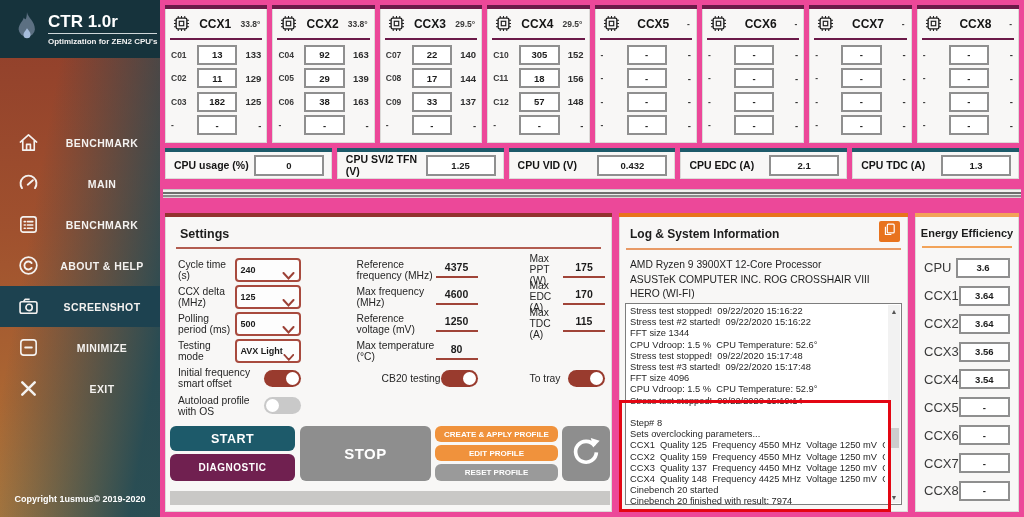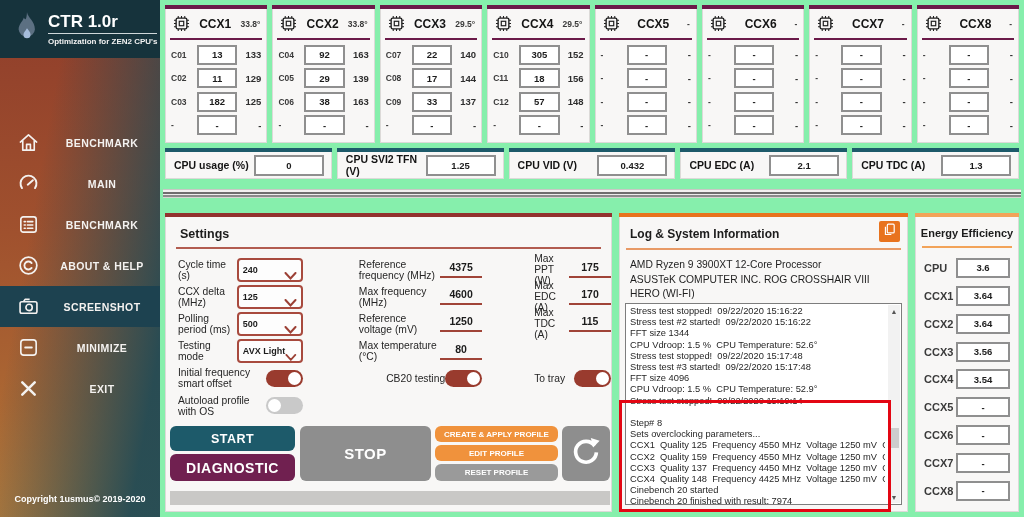--- a/index.html
+++ b/index.html
@@ -1,16 +1,16 @@
 <!DOCTYPE html>
 <html style="--sidebar-header: #16333c; --sidebar-active: #1d4250; --accent-maroon: #6b1a49; --accent-teal: #1d5a6a; --accent-plum: #702050; --accent-red: #93322f; --accent-orange: #e8731e; --accent-orange-light: #f2a359; --button-orange: #f0923c; --toggle-on: #993b2e; --highlight-red: #e30613;"><head>
 <meta charset="utf-8">
 <style>
   html,body{margin:0;padding:0;background:#6a6a6a;}
-  #app{position:relative;width:1024px;height:517px;overflow:hidden;background:#86efac;
+  #app{position:relative;width:1024px;height:517px;overflow:hidden;background:#ec4899;
        font-family:"Liberation Sans",sans-serif;-webkit-font-smoothing:antialiased;}
   
   #sidebar{position:absolute;left:0;top:0;width:160px;height:517px;
     background:
       linear-gradient(100deg, rgba(27,64,74,0) 28%, rgba(30,74,86,.92) 88%),
       linear-gradient(to bottom,#8f3d2b 0%,#a0512e 45%,#ab6733 78%,#b37a3c 100%);}
   .sb-header{position:absolute;left:0;top:0;width:160px;height:58px;background:var(--sidebar-header);
     display:flex;align-items:center;}
   .sb-flame{width:30px;height:36px;margin:0 6px 0 12px;}
   .sb-title{color:#fff;font-size:17px;font-weight:bold;line-height:19px;}
@@ -48,21 +48,21 @@
   .stat-box{width:66px;height:17px;margin:3px 7px 0 0;border:2px solid #8f8f8f;background:#fff;
         display:flex;align-items:center;justify-content:center;font-size:9.5px;font-weight:bold;color:#1c1c1c;}
   
   #hdivider{position:absolute;left:3px;right:3px;top:189px;height:10px;
     background:linear-gradient(to bottom,#c9c7c5 0 1px,#f2f1f0 1px 3px,#6e6e6e 3px 5px,#ececeb 5px 6px,#8a8a8a 6px 8px,#d8d6d4 8px 9px,transparent 9px);}
   
   #settings-panel{position:absolute;left:5px;top:213px;width:447px;height:299px;}
   .ptop-red{position:absolute;left:-1px;right:-1px;top:-1px;height:4px;background:var(--accent-red);}
   .p-title{position:absolute;left:14px;top:13px;font-size:12.5px;font-weight:bold;color:#1c1c1c;}
   .p-underline{position:absolute;left:10px;right:10px;top:33px;height:0;border-top:2px solid #b25c50;}
-  #settings-cols{position:absolute;left:12px;top:42px;right:0;display:flex;gap:48px;}
+  #settings-cols{position:absolute;left:12px;top:42px;right:6px;display:flex;gap:48px;}
   .s-col{display:flex;flex-direction:column;}
   .s-col1{width:164px;}
   .s-col2{width:162px;margin-left:8px;align-items:flex-end;}
   .s-col3{width:101px;margin-left:4px;}
   .s-row{height:27.2px;display:flex;align-items:center;}
   .s-label{font-size:10.3px;color:#262626;flex:1;}
   .dropdown{width:62px;height:20px;border:2px solid #a84a3e;border-radius:4px;background:#fdfdfd;
      display:flex;align-items:center;cursor:pointer;}
   .dd-val{flex:1;font-size:9px;font-weight:bold;color:#1c1c1c;padding-left:4px;white-space:nowrap;}
   .dd-chev{width:13px;height:8px;margin-right:4px;}
@@ -72,21 +72,21 @@
   .toggle.on{background:var(--toggle-on);}
   .toggle.off{background:#c9c9c9;}
   .knob{position:absolute;top:2px;width:13px;height:13px;border-radius:50%;background:#fff;}
   .toggle.on .knob{right:2px;}
   .toggle.off .knob{left:2px;}
   
   #btn-area{position:absolute;left:4px;top:212px;width:440px;height:56px;}
   .btn{position:absolute;display:flex;align-items:center;justify-content:center;color:#fff;
        font-weight:bold;cursor:pointer;text-align:center;border-radius:6px;}
   #btn-start{left:0;top:0;width:125px;height:25px;background:var(--accent-teal);font-size:12.5px;letter-spacing:.5px;}
-  #btn-diag{left:0;top:28px;width:125px;height:27px;background:var(--accent-plum);font-size:14px;letter-spacing:.5px;}
+  #btn-diag{left:0;top:28px;width:125px;height:27px;background:var(--accent-plum);font-size:10px;letter-spacing:.5px;}
   #btn-stop{left:130px;top:0;width:131px;height:55px;background:#8e8e8e;font-size:15px;letter-spacing:.5px;}
   #btn-create{left:265px;top:0;width:123px;height:16px;background:var(--button-orange);font-size:8px;}
   #btn-edit{left:265px;top:19px;width:123px;height:16px;background:var(--button-orange);font-size:8px;}
   #btn-reset{left:265px;top:38px;width:123px;height:17px;background:#9a9a9a;font-size:8px;}
   #btn-refresh{left:392px;top:0;width:48px;height:55px;background:#8e8e8e;}
   #btn-refresh svg{width:32px;height:32px;}
   #progress-bar{position:absolute;left:4px;top:277px;width:440px;height:14px;background:#c9c8c6;}
   
   #log-panel{position:absolute;left:459px;top:213px;width:289px;height:299px;padding-left:18px;}
   .ptop-orange{position:absolute;left:-1px;right:-1px;top:-1px;height:4px;background:var(--accent-orange);}
@@ -105,21 +105,21 @@
      color:#555;font-size:7px;cursor:pointer;}
   #sb-up{top:0;} #sb-down{bottom:0;}
   #sb-thumb{position:absolute;left:1px;width:10px;height:20px;top:62%;background:#cdcdcd;cursor:grab;}
   
   #energy-panel{position:absolute;left:755px;top:213px;width:104px;height:299px;}
   .ptop-orange2{position:absolute;left:-1px;right:-1px;top:-1px;height:4px;background:var(--accent-orange-light);}
   #energy-title{position:absolute;left:0;right:0;top:13px;text-align:center;font-size:11px;font-weight:bold;color:#1c1c1c;}
   #energy-underline{position:absolute;left:6px;right:6px;top:32px;border-top:2px solid var(--accent-orange-light);}
   #energy-rows{position:absolute;left:8px;right:8px;top:40px;bottom:6px;display:flex;flex-direction:column;justify-content:space-around;}
   .en-row{display:flex;align-items:center;}
-  .en-label{flex:1;font-size:11px;font-weight:bold;color:#3a3a3a;}
+  .en-label{flex:1;font-size:13px;font-weight:normal;color:#3a3a3a;}
   .en-box{width:50px;height:16px;border:2px solid #8f8f8f;background:#fff;display:flex;align-items:center;
      justify-content:center;font-size:9.5px;font-weight:bold;color:#1c1c1c;}
   
   #red-box{position:absolute;left:619px;top:400px;width:266px;height:106px;border:3px solid var(--highlight-red);
      z-index:10;pointer-events:none;}
 </style>
 </head>
 <body>
 
 <div id="app">

